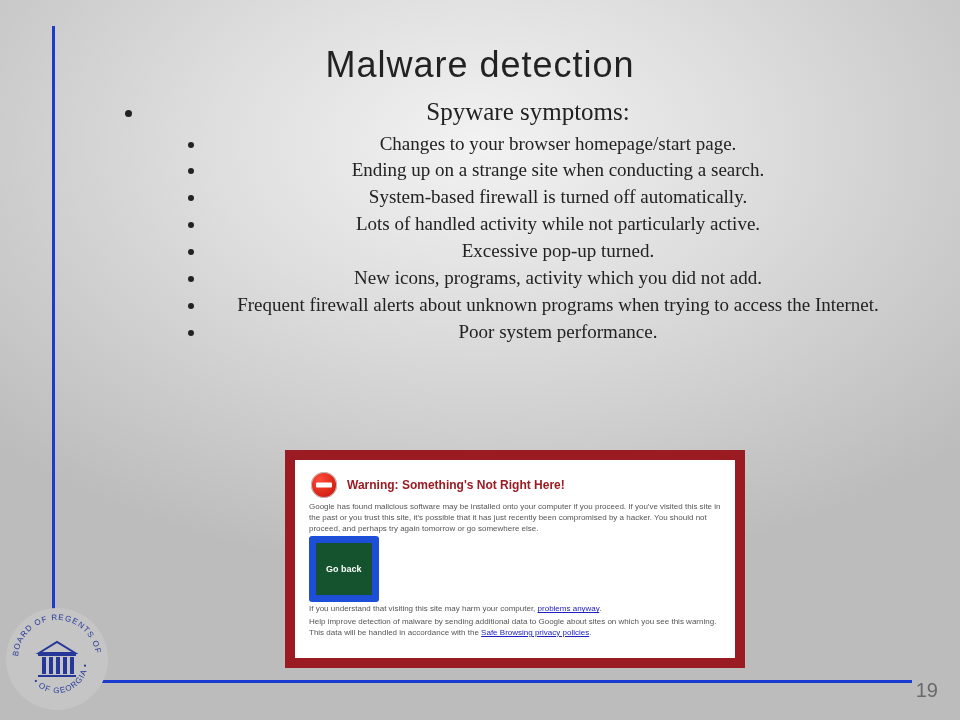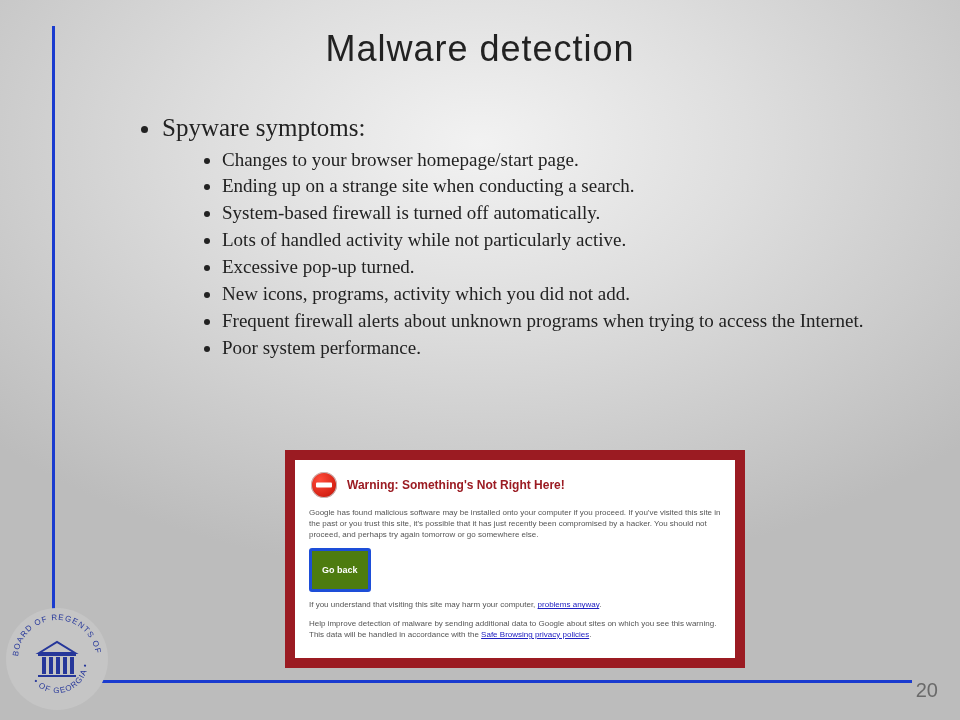--- a/index.html
+++ b/index.html
@@ -28,41 +28,42 @@
   .hline {
     position: absolute;
     left: 52px;
     top: 680px;
     width: 860px;
     height: 0;
     border-top: 3px solid #1a3bcf;
   }
   .title {
     position: absolute;
-    top: 28px;
+    top: 44px;
     left: 0;
     width: 960px;
     text-align: center;
     font-size: 36px;
     letter-spacing: 1px;
     font-weight: 400;
   }
   .content {
     position: absolute;
     top: 96px;
     left: 120px;
     width: 790px;
     font-family: "Century Schoolbook", "Georgia", serif;
     font-size: 25px;
     line-height: 1.26;
   }
   ul.top {
-    margin: 16px;
+    margin: 0;
     padding-left: 26px;
     list-style: disc;
+    text-align: center;
   }
   ul.sub {
     margin: 4px 0 0 0;
     padding-left: 60px;
     list-style: disc;
     font-size: 19px;
   }
   ul.sub li { padding-bottom: 3px; }
   .pagenum {
     position: absolute;
@@ -88,21 +89,21 @@
     width: 100%;
     height: 100%;
     background: #fff;
     box-sizing: border-box;
     padding: 10px 14px;
     font-family: Arial, Helvetica, sans-serif;
     font-size: 8px;
     color: #555;
     display: flex;
     flex-direction: column;
-    gap: 8px;
+    gap: 2px;
   }
   .warn-head {
     display: flex;
     align-items: center;
     gap: 8px;
   }
   .stop-sign {
     width: 26px;
     height: 26px;
     border-radius: 50%;
@@ -123,27 +124,27 @@
   }
   .warn-title {
     color: #9b1b22;
     font-weight: bold;
     font-size: 12px;
   }
   .warn-inner p { margin: 0; line-height: 1.35; }
   .warn-inner a { color: #2020c0; text-decoration: underline; }
   .goback {
     display: inline-block;
-    background: #4d7c0f;
+    background: #14532d;
     color: #fff;
     font-size: 9px;
     font-weight: bold;
-    padding: 14px 10px;
+    padding: 21px 10px;
     border-radius: 3px;
-    border: 3px solid #1d4ed8;
+    border: 7px solid #1d4ed8;
     width: fit-content;
   }
 
   
   .seal {
     position: absolute;
     left: 6px;
     bottom: 10px;
     width: 102px;
     height: 102px;
@@ -201,21 +202,21 @@
       <span class="goback">Go back</span>
       <p>
         <span>If you understand that visiting this site may harm your computer, </span><a href="#">problems anyway</a>.
       </p>
       <p>
         <span>Help improve detection of malware by sending additional data to Google about sites on which you see this warning. This data will be handled in accordance with the </span><a href="#">Safe Browsing privacy policies</a>.
       </p>
     </div>
   </div>
 
-  <div class="pagenum">20</div>
+  <div class="pagenum">19</div>
 
   <div class="seal">
     <svg viewBox="0 0 102 102">
       <defs>
         <path id="arcTop" d="M 12,51 A 39,39 0 1 1 90,51"></path>
         <path id="arcBot" d="M 20,54 A 31,31 0 0 0 82,54"></path>
       </defs>
       <text class="seal-text"><textPath href="#arcTop" startOffset="2%">BOARD OF REGENTS OF THE UNIVERSITY SYSTEM</textPath></text>
       <text class="seal-text"><textPath href="#arcBot" startOffset="22%">• OF GEORGIA •</textPath></text>
 

